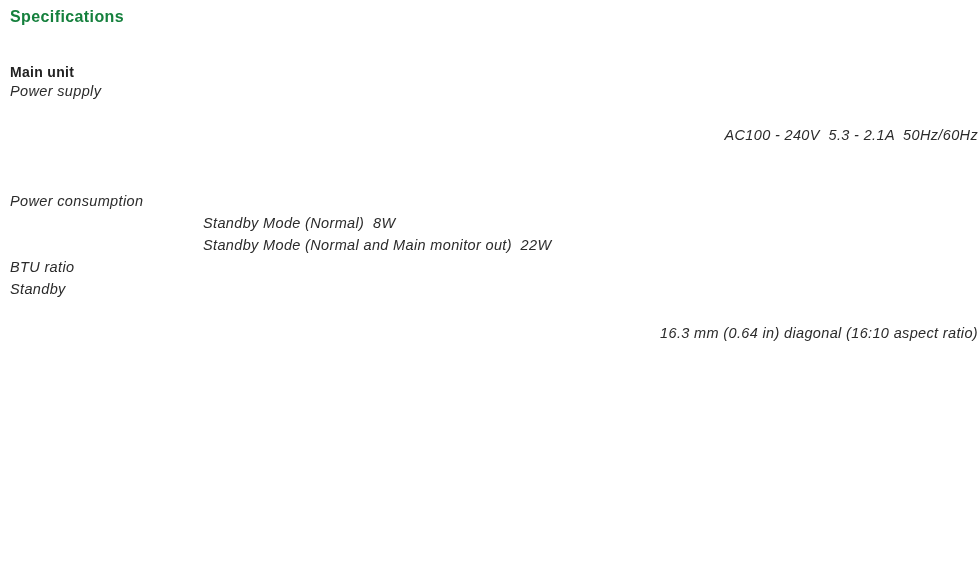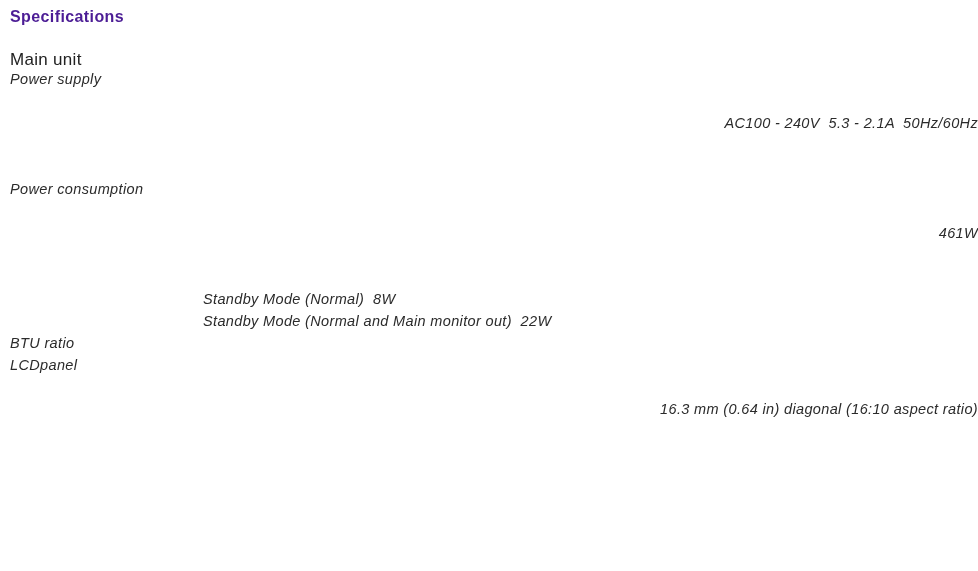--- a/index.html
+++ b/index.html
@@ -6,25 +6,25 @@
   html, body {
     width: 978px; height: 571px;
     background: #ffffff;
     overflow: hidden;
     font-family: "Liberation Sans", sans-serif;
     color: #2b2b2b;
   }
   .page { padding: 8px 0 0 10px; width: 978px; }
   .doc-title {
     font-size: 16px; font-weight: bold; line-height: 18px;
-    letter-spacing: 0.4px; color: #4c1d95;
+    letter-spacing: 0.4px; color: #15803d;
   }
   .section-title {
-    font-size: 17px; font-weight: normal; line-height: 16px;
-    margin-top: 26px; letter-spacing: 0.3px; color: #222;
+    font-size: 14px; font-weight: bold; line-height: 16px;
+    margin-top: 38px; letter-spacing: 0.3px; color: #222;
   }
   .spec-table { width: 968px; }
   .row {
     display: grid;
     grid-template-columns: 193px 215px 1fr;
     align-items: start;
   }
   .c1 { grid-column: 1; }
   .c2 { grid-column: 2; }
   .c3 { grid-column: 3; text-align: right; }
@@ -47,39 +47,36 @@
 
     <div class="row">
       <div class="c1">Power supply</div>
       <div class="c3">
         <div class="vline">AC100 - 240V  5.3 - 2.1A  50Hz/60Hz</div>
       </div>
     </div>
 
     <div class="row">
       <div class="c1">Power consumption</div>
-      <div class="c3">
-        <div class="vline">461W</div>
-      </div>
     </div>
 
 
     <div class="row">
       <div class="cspan">Standby Mode (Normal)  8W</div>
     </div>
 
     <div class="row">
       <div class="cspan">Standby Mode (Normal and Main monitor out)  22W</div>
     </div>
 
     <div class="row">
       <div class="c1">BTU ratio</div>
     </div>
 
     <div class="row">
-      <div class="c1">LCDpanel</div>
+      <div class="c1">Standby</div>
       <div class="c3">
         <div class="vline">16.3 mm (0.64 in) diagonal (16:10 aspect ratio)</div>
       </div>
     </div>
 
   </div>
 </div>
 
 </body></html>

